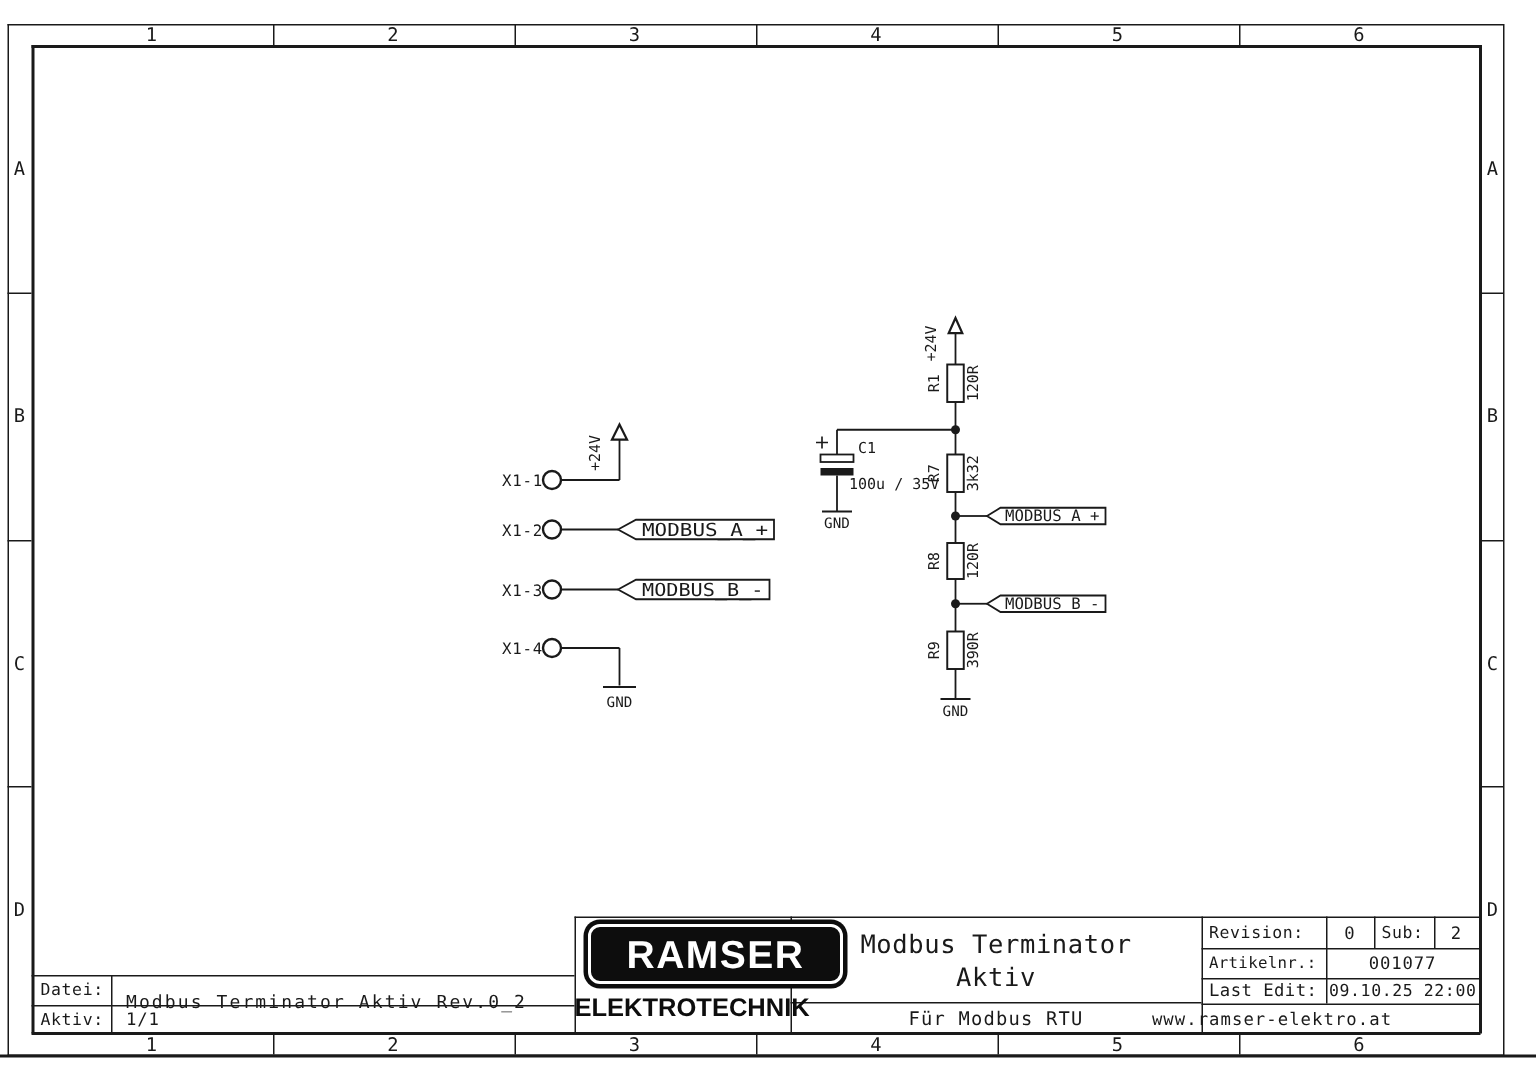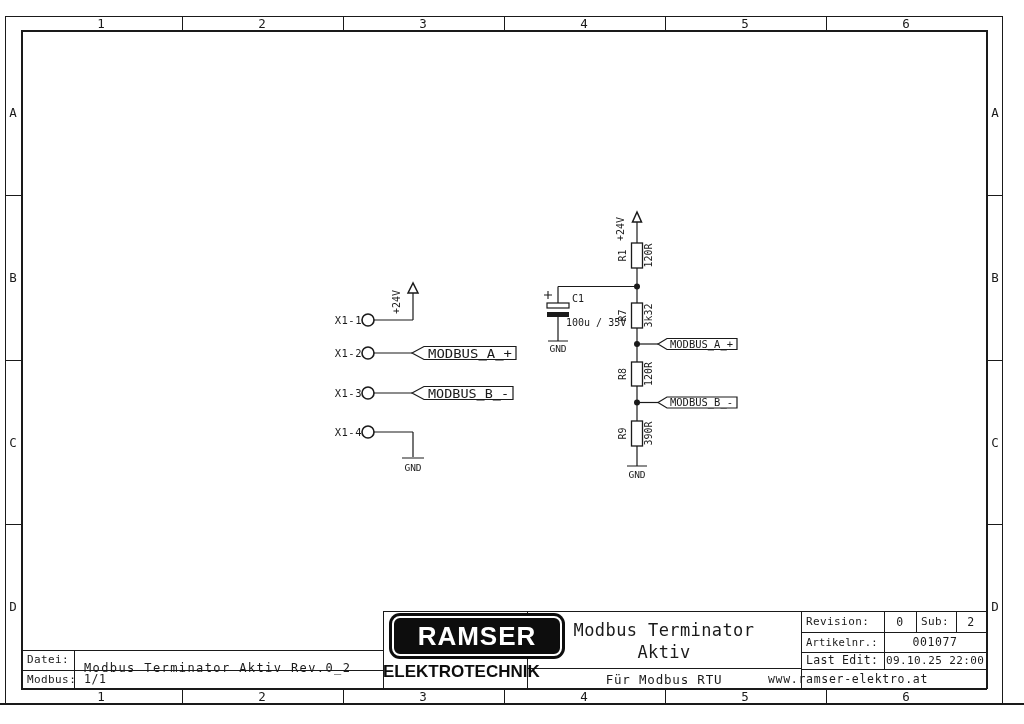--- a/index.html
+++ b/index.html
@@ -185,21 +185,21 @@
     <div class="line" style="left:801px;top:611px;width:1px;height:78px"></div>
     <div class="line" style="left:801px;top:632px;width:186px;height:1px"></div>
     <div class="line" style="left:801px;top:652px;width:186px;height:1px"></div>
     <div class="line" style="left:801px;top:669px;width:186px;height:1px"></div>
     <div class="line" style="left:884px;top:611px;width:1px;height:58px"></div>
     <div class="line" style="left:916px;top:611px;width:1px;height:21px"></div>
     <div class="line" style="left:956px;top:611px;width:1px;height:21px"></div>
 
     <div class="mono tb-sm" style="left:27px;top:650px;height:20px;line-height:20px">Datei:</div>
     <div class="mono" style="left:84px;top:658px;height:20px;line-height:20px;font-size:12px;letter-spacing:1.4px">Modbus Terminator Aktiv Rev.0_2</div>
-    <div class="mono tb-sm" style="left:27px;top:670px;height:19px;line-height:19px">Modbus:</div>
+    <div class="mono tb-sm" style="left:27px;top:670px;height:19px;line-height:19px">Aktiv:</div>
     <div class="mono tb-val" style="left:84px;top:670px;height:19px;line-height:19px">1/1</div>
 
     <div class="logo-box">
       <div class="logo-inner">RAMSER</div>
     </div>
     <div class="logo-sub">ELEKTROTECHNIK</div>
 
     <div class="mono title-big ctr" style="left:664px;top:630px">Modbus Terminator</div>
     <div class="mono title-big ctr" style="left:664px;top:652px">Aktiv</div>
     <div class="mono ctr" style="left:664px;top:679px;font-size:12.5px;letter-spacing:.8px">Für Modbus RTU</div>

